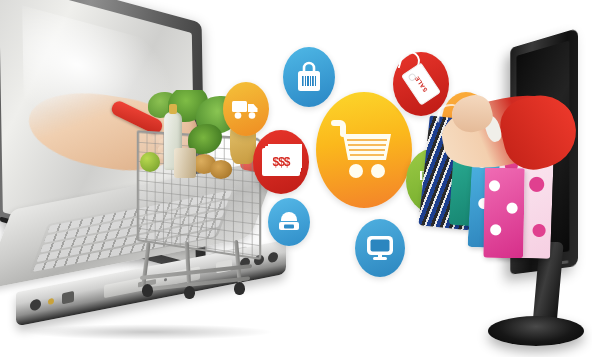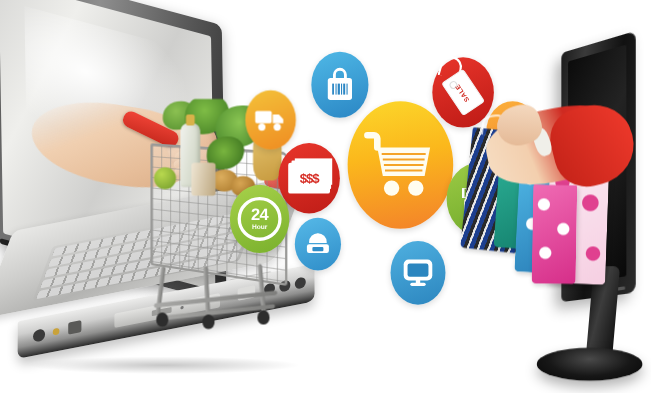--- a/index.html
+++ b/index.html
@@ -357,26 +357,20 @@
       </svg>
     </span>
   </div>
 
   <div class="bub b-money" title="Price">
     <div class="money-card nosel">
       <span>$$$</span>
     </div>
   </div>
 
-  <div class="bub b-24" title="24 Hour Service">
-    <div class="badge-24 nosel">
-      <span class="n">24</span>
-      <span class="h">Hour</span>
-    </div>
-  </div>
 
   <div class="bub b-phone" title="Call Support">
     <span>
       <svg width="24" height="22" viewBox="0 0 24 22" fill="#ffffff">
         <path d="M4 9a8 8 0 0 1 16 0v1H4z"></path>
         <rect x="2" y="11" width="20" height="8" rx="2"></rect>
         <rect x="7" y="13.5" width="10" height="4" rx="1" fill="#2f8dc8"></rect>
         <rect x="10.6" y="1.5" width="2.8" height="7" rx="1.3"></rect>
       </svg>
     </span>

